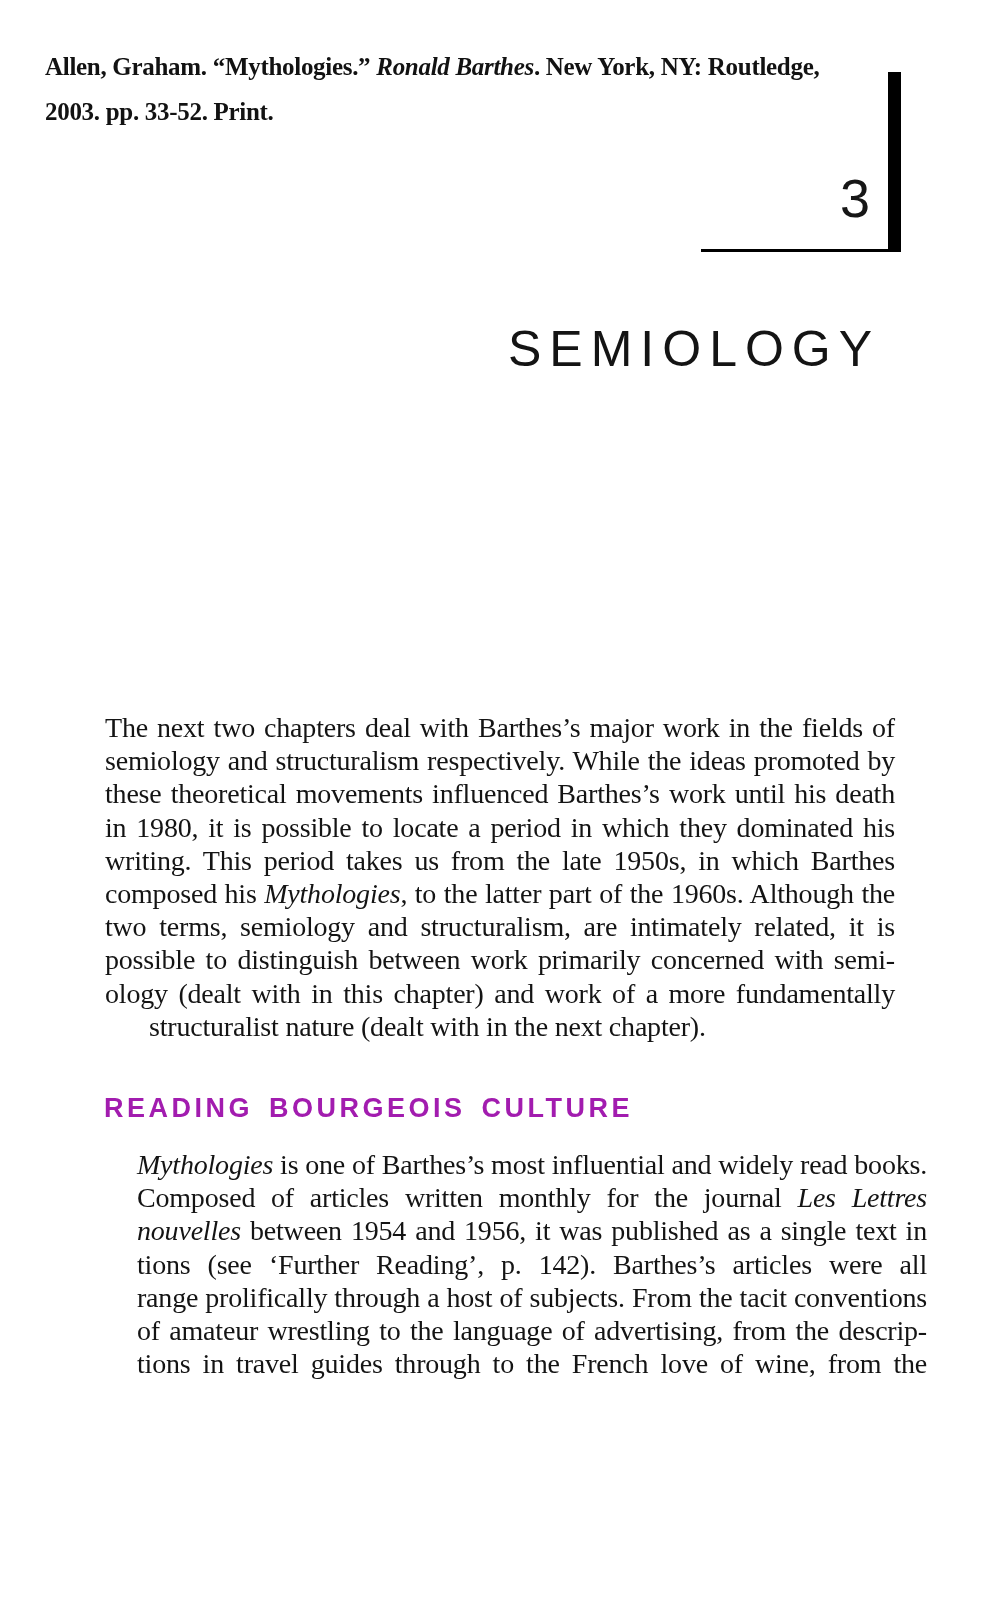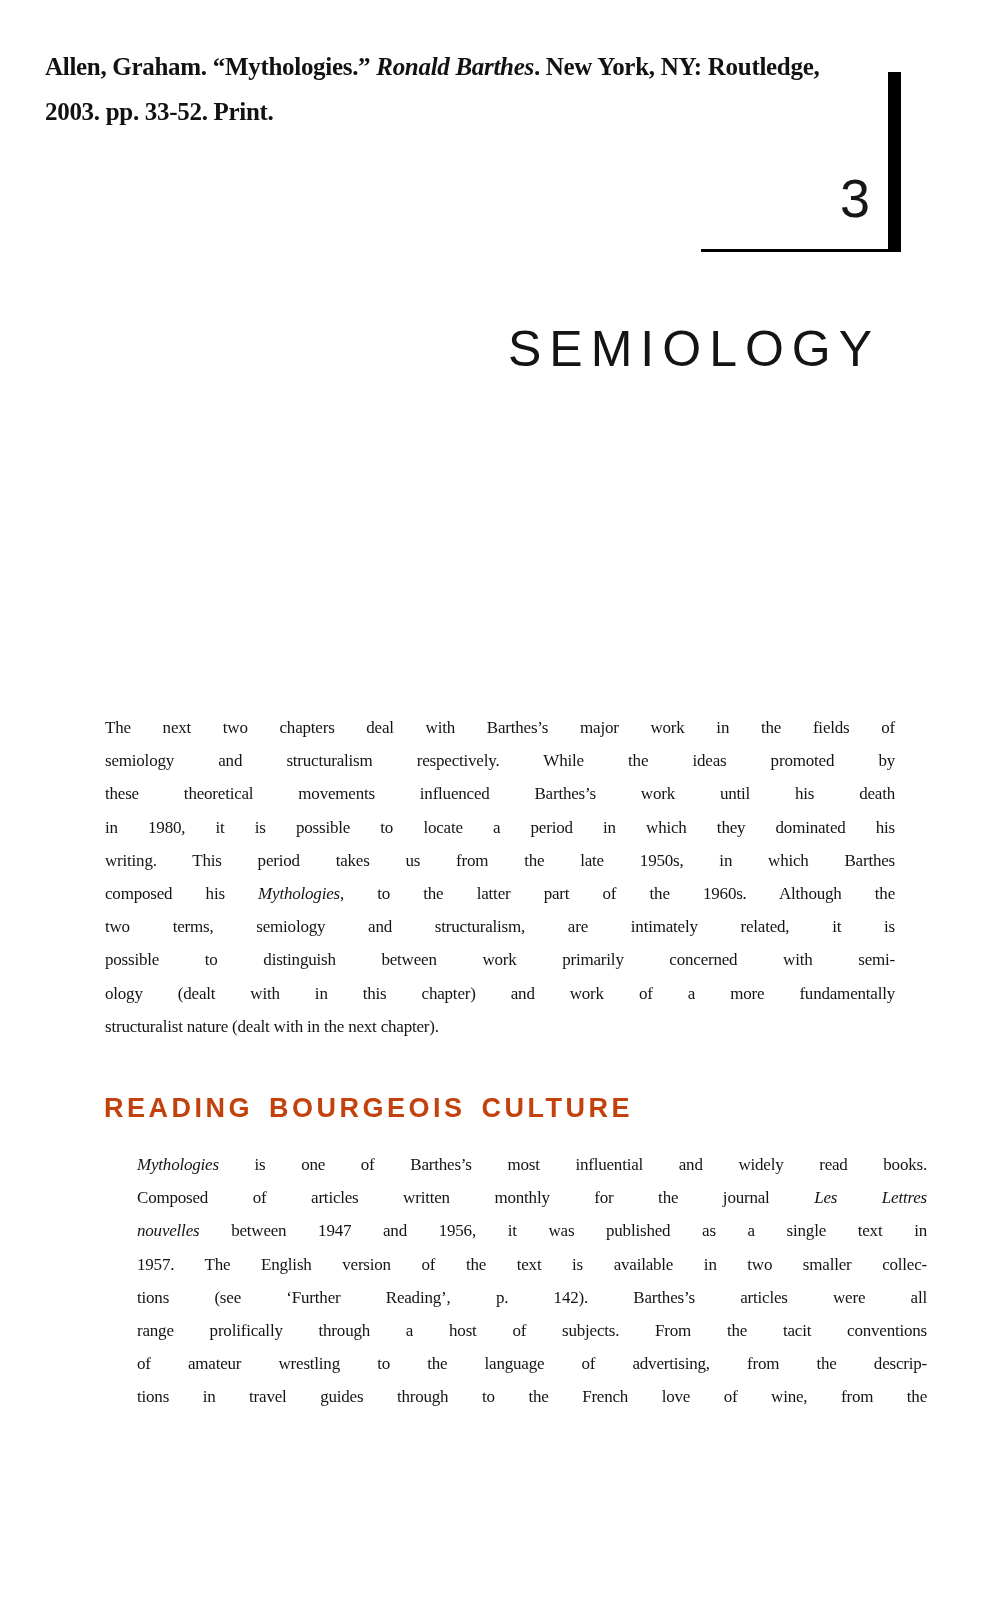--- a/index.html
+++ b/index.html
@@ -68,48 +68,49 @@
     letter-spacing: 8px;
     color: #141414;
     white-space: nowrap;
   }
 
   
   .para {
     position: absolute;
     left: 105px;
     width: 790px;
-    font-size: 17px;
+    font-size: 28px;
     line-height: 33.2px;
     letter-spacing: -0.2px;
     color: #141414;
   }
   .para .line {
     text-align: justify;
     text-align-last: justify;
   }
   .para.end-left .line:last-child {
     text-align-last: left;
+    margin-left: 44px;
   }
   .para i { font-style: italic; }
 
   #intro-paragraph { top: 711px; }
   #rbc-paragraph   { top: 1148px; margin-left: 32px; }
 
   .section-heading {
     position: absolute;
     left: 104px;
     top: 1094px;
     font-family: "Liberation Sans", sans-serif;
     font-weight: 700;
     font-size: 27px;
     line-height: 1.1;
     letter-spacing: 3.5px;
     word-spacing: 5px;
-    color: #c2410c;
+    color: #a21caf;
     white-space: nowrap;
   }
 </style>
 </head>
 <body>
 
 <div class="page">
 
   <div class="citation">
       <div class="line"><span>Allen, Graham. “Mythologies.” </span><i>Ronald Barthes</i><span>. New York, NY: Routledge,</span></div>
@@ -134,21 +135,20 @@
       <div class="line"><span>possible to distinguish between work primarily concerned with semi-</span></div>
       <div class="line"><span>ology (dealt with in this chapter) and work of a more fundamentally</span></div>
       <div class="line"><span>structuralist nature (dealt with in the next chapter).</span></div>
     </div>
 
   <div class="section-heading">READING BOURGEOIS CULTURE</div>
 
   <div class="para" id="rbc-paragraph">
       <div class="line"><i>Mythologies</i><span> is one of Barthes’s most influential and widely read books.</span></div>
       <div class="line"><span>Composed of articles written monthly for the journal </span><i>Les Lettres</i></div>
-      <div class="line"><i>nouvelles</i><span> between 1947 and 1956, it was published as a single text in</span></div>
-      <div class="line"><span>1957. The English version of the text is available in two smaller collec-</span></div>
+      <div class="line"><i>nouvelles</i><span> between 1954 and 1956, it was published as a single text in</span></div>
       <div class="line"><span>tions (see ‘Further Reading’, p. 142). Barthes’s articles were all</span></div>
       <div class="line"><span>range prolifically through a host of subjects. From the tacit conventions</span></div>
       <div class="line"><span>of amateur wrestling to the language of advertising, from the descrip-</span></div>
       <div class="line"><span>tions in travel guides through to the French love of wine, from the</span></div>
     </div>
 
 </div>
 
 </body></html>

